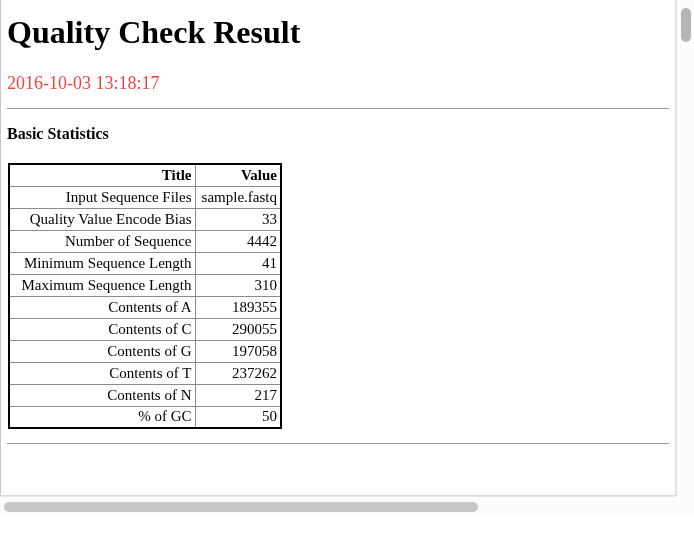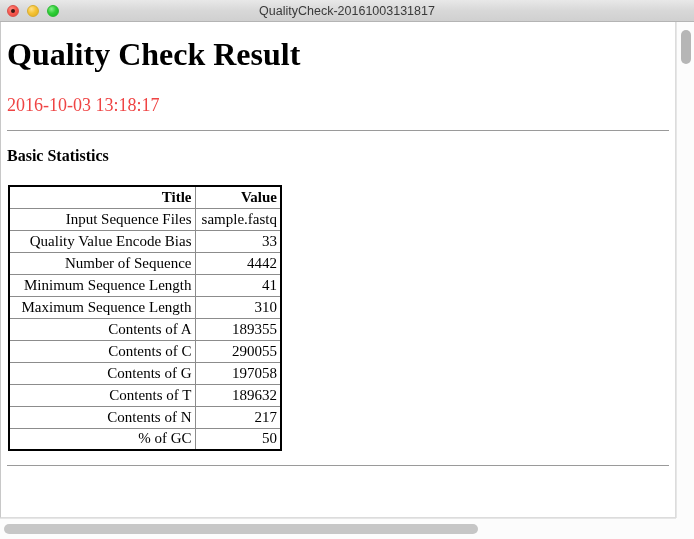--- a/index.html
+++ b/index.html
@@ -214,28 +214,20 @@
     width: 18px;
     height: 21px;
     background: #fcfcfc;
   }
 </style>
 </head>
 <body>
 
 <div class="window">
 
-  <div class="titlebar">
-    <div class="traffic-lights">
-      <div class="light light-close"></div>
-      <div class="light light-min"></div>
-      <div class="light light-max"></div>
-    </div>
-    <div class="window-title">QualityCheck-20161003131817</div>
-  </div>
 
   <div class="content-wrap">
 
     <div class="page">
 
       <h1 class="doc-title">Quality Check Result</h1>
 
       <p class="timestamp">2016-10-03 13:18:17</p>
 
       <hr class="rule">
@@ -277,21 +269,21 @@
           <tr>
             <td class="cell-title">Contents of C</td>
             <td class="cell-value">290055</td>
           </tr>
           <tr>
             <td class="cell-title">Contents of G</td>
             <td class="cell-value">197058</td>
           </tr>
           <tr>
             <td class="cell-title">Contents of T</td>
-            <td class="cell-value">189632</td>
+            <td class="cell-value">237262</td>
           </tr>
           <tr>
             <td class="cell-title">Contents of N</td>
             <td class="cell-value">217</td>
           </tr>
           <tr>
             <td class="cell-title">% of GC</td>
             <td class="cell-value">50</td>
           </tr>
         </tbody>

